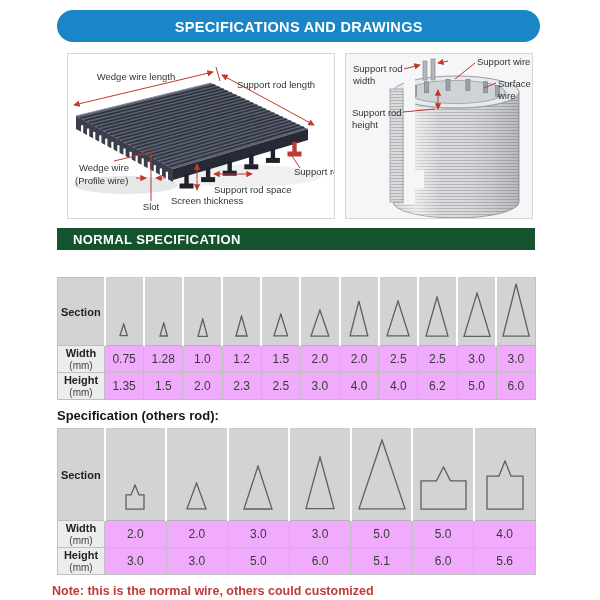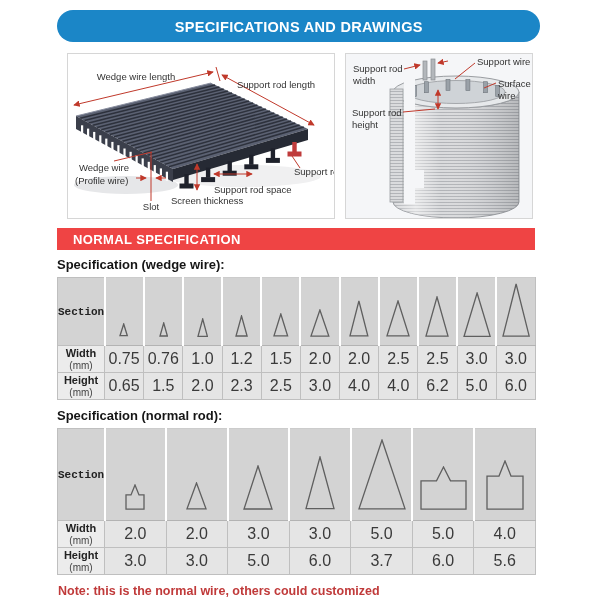--- a/index.html
+++ b/index.html
@@ -13,29 +13,29 @@
   .panel-cyl{left:345px;width:186px;background:#f5f6f8;}
   .gray-bar{position:absolute;left:57px;top:228px;width:478px;height:22px;background:#7a7a7a;
             display:flex;align-items:center;}
   .gray-bar span{color:#fff;font-weight:bold;font-size:13px;padding-left:16px;letter-spacing:.4px;}
   .tbl-title{position:absolute;left:57px;font-weight:bold;font-size:13px;color:#151515;}
   #t1title{top:257px;} #t2title{top:408px;}
   .spec-table{position:absolute;left:57px;width:478px;}
   #table1{top:277px;} #table2{top:428px;}
   table{border-collapse:collapse;table-layout:fixed;width:478px;}
   td,th{border:1px solid #bfbfbf;padding:0;}
-  tr.sec th,tr.sec td{background:#d3d3d3;font-family:Liberation Mono, monospace;}
+  tr.sec th,tr.sec td{background:#d3d3d3;}
   tr.sec td{border-left:2px solid #fff;border-top:1px solid #cccccc;border-bottom:1px solid #b3b3b3;
             vertical-align:bottom;text-align:center;}
   tr.sec th{border-left:1px solid #bfbfbf;font-size:11px;color:#222;}
   tr.sec td svg{display:block;margin:0 auto;}
   tr.val th{background:#ececec;font-size:11px;color:#222;line-height:1.1;}
-  tr.val td{background:#e5e5e5;text-align:center;font-size:16px;color:#3a3a3a;margin-left:21px;}
+  tr.val td{background:#f0abfc;text-align:center;font-size:12px;color:#3a3a3a;margin-left:21px;}
   th .unit{display:block;font-weight:normal;font-size:10px;color:#444;}
-  .note{position:absolute;left:58px;top:584px;font-weight:bold;font-size:12.5px;color:#c03a3a;text-align:right;}
+  .note{position:absolute;left:52px;top:584px;font-weight:bold;font-size:12.5px;color:#c03a3a;text-align:right;}
   svg text{font-size:9.5px;fill:#333;}
   .red{stroke:#c0392b;stroke-width:1;fill:none;}
 </style>
 </head>
 <body>
 
 <div id="page">
 
   <div class="banner" style="background: rgb(27, 134, 199);">
     <span>SPECIFICATIONS AND DRAWINGS</span>
@@ -205,25 +205,24 @@
         <text x="7" y="30">width</text>
         <text x="131" y="11">Support wire</text>
         <text x="152" y="33">Surface</text>
         <text x="152" y="45">wire</text>
         <text x="6" y="62">Support rod</text>
         <text x="6" y="74">height</text>
       </g>
     </svg>
   </div>
 
-  <div class="gray-bar" style="background: #ef4444;">
+  <div class="gray-bar" style="background: #14532d;">
     <span>NORMAL SPECIFICATION</span>
   </div>
 
-  <div class="tbl-title" id="t1title">Specification (wedge wire):</div>
   <div class="spec-table" id="table1">
       <table>
         <colgroup>
           <col style="width:47px">
           <col style="width:39.18px">
           <col style="width:39.18px">
           <col style="width:39.18px">
           <col style="width:39.18px">
           <col style="width:39.18px">
           <col style="width:39.18px">
@@ -288,50 +287,50 @@
             </td>
             <td>
               <svg width="28.2" height="54.2" style="margin-bottom:8px">
                 <polygon points="14.1,1 27.2,53.2 1,53.2" fill="none" stroke="#5f5f5f" stroke-width="1.3"></polygon>
               </svg>
             </td>
           </tr>
           <tr class="val" style="height:27px">
             <th>Width<span class="unit">(mm)</span></th>
             <td>0.75</td>
-            <td>0.76</td>
+            <td>1.28</td>
             <td>1.0</td>
             <td>1.2</td>
             <td>1.5</td>
             <td>2.0</td>
             <td>2.0</td>
             <td>2.5</td>
             <td>2.5</td>
             <td>3.0</td>
             <td>3.0</td>
           </tr>
           <tr class="val" style="height:27px">
             <th>Height<span class="unit">(mm)</span></th>
-            <td>0.65</td>
+            <td>1.35</td>
             <td>1.5</td>
             <td>2.0</td>
             <td>2.3</td>
             <td>2.5</td>
             <td>3.0</td>
             <td>4.0</td>
             <td>4.0</td>
             <td>6.2</td>
             <td>5.0</td>
             <td>6.0</td>
           </tr>
         </tbody>
       </table>
     </div>
 
-  <div class="tbl-title" id="t2title">Specification (normal rod):</div>
+  <div class="tbl-title" id="t2title">Specification (others rod):</div>
   <div class="spec-table" id="table2">
       <table>
         <colgroup>
           <col style="width:47px">
           <col style="width:61.57px">
           <col style="width:61.57px">
           <col style="width:61.57px">
           <col style="width:61.57px">
           <col style="width:61.57px">
           <col style="width:61.57px">
@@ -385,21 +384,21 @@
             <td>5.0</td>
             <td>5.0</td>
             <td>4.0</td>
           </tr>
           <tr class="val" style="height:27px">
             <th>Height<span class="unit">(mm)</span></th>
             <td>3.0</td>
             <td>3.0</td>
             <td>5.0</td>
             <td>6.0</td>
-            <td>3.7</td>
+            <td>5.1</td>
             <td>6.0</td>
             <td>5.6</td>
           </tr>
         </tbody>
       </table>
     </div>
 
   <div class="note" style="color: rgb(192, 58, 58);">Note: this is the normal wire, others could customized</div>
 </div>
 

